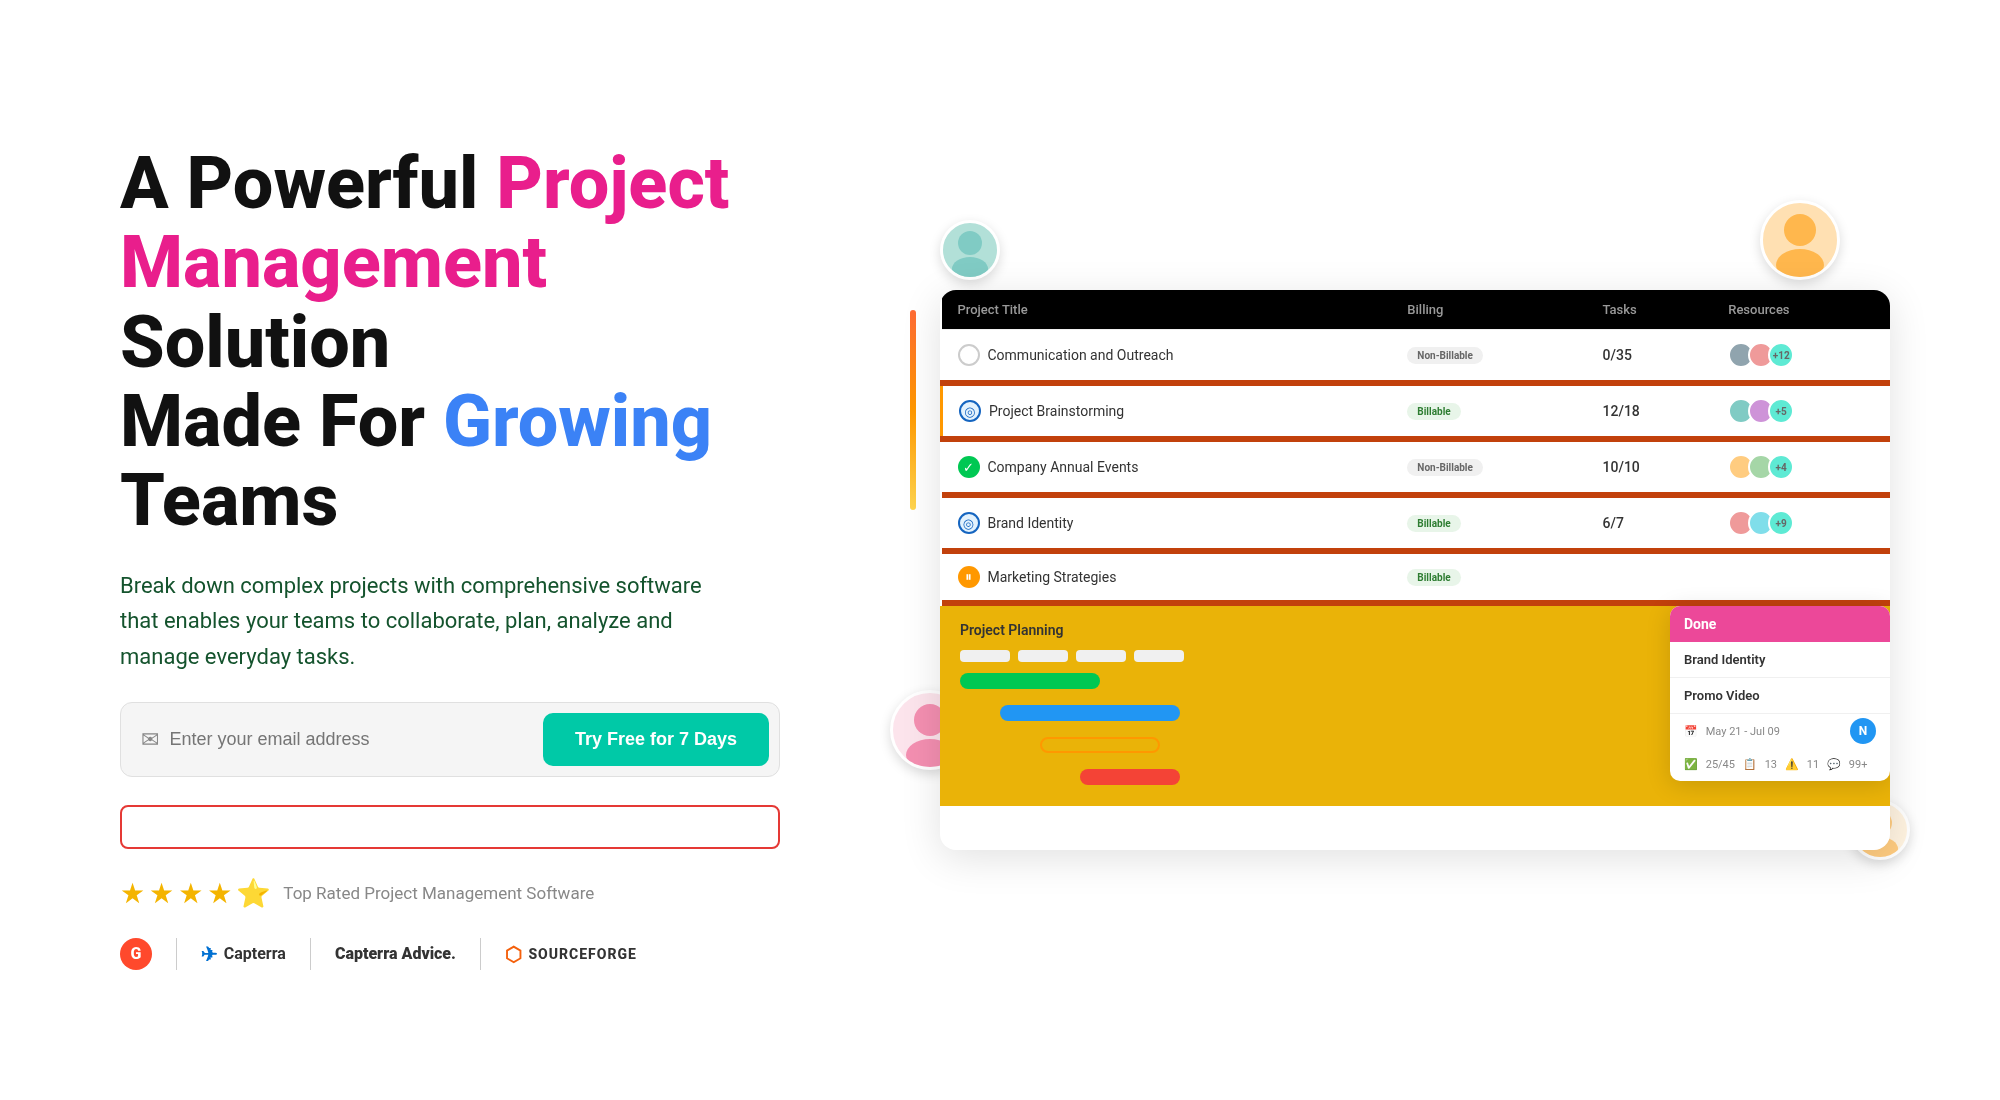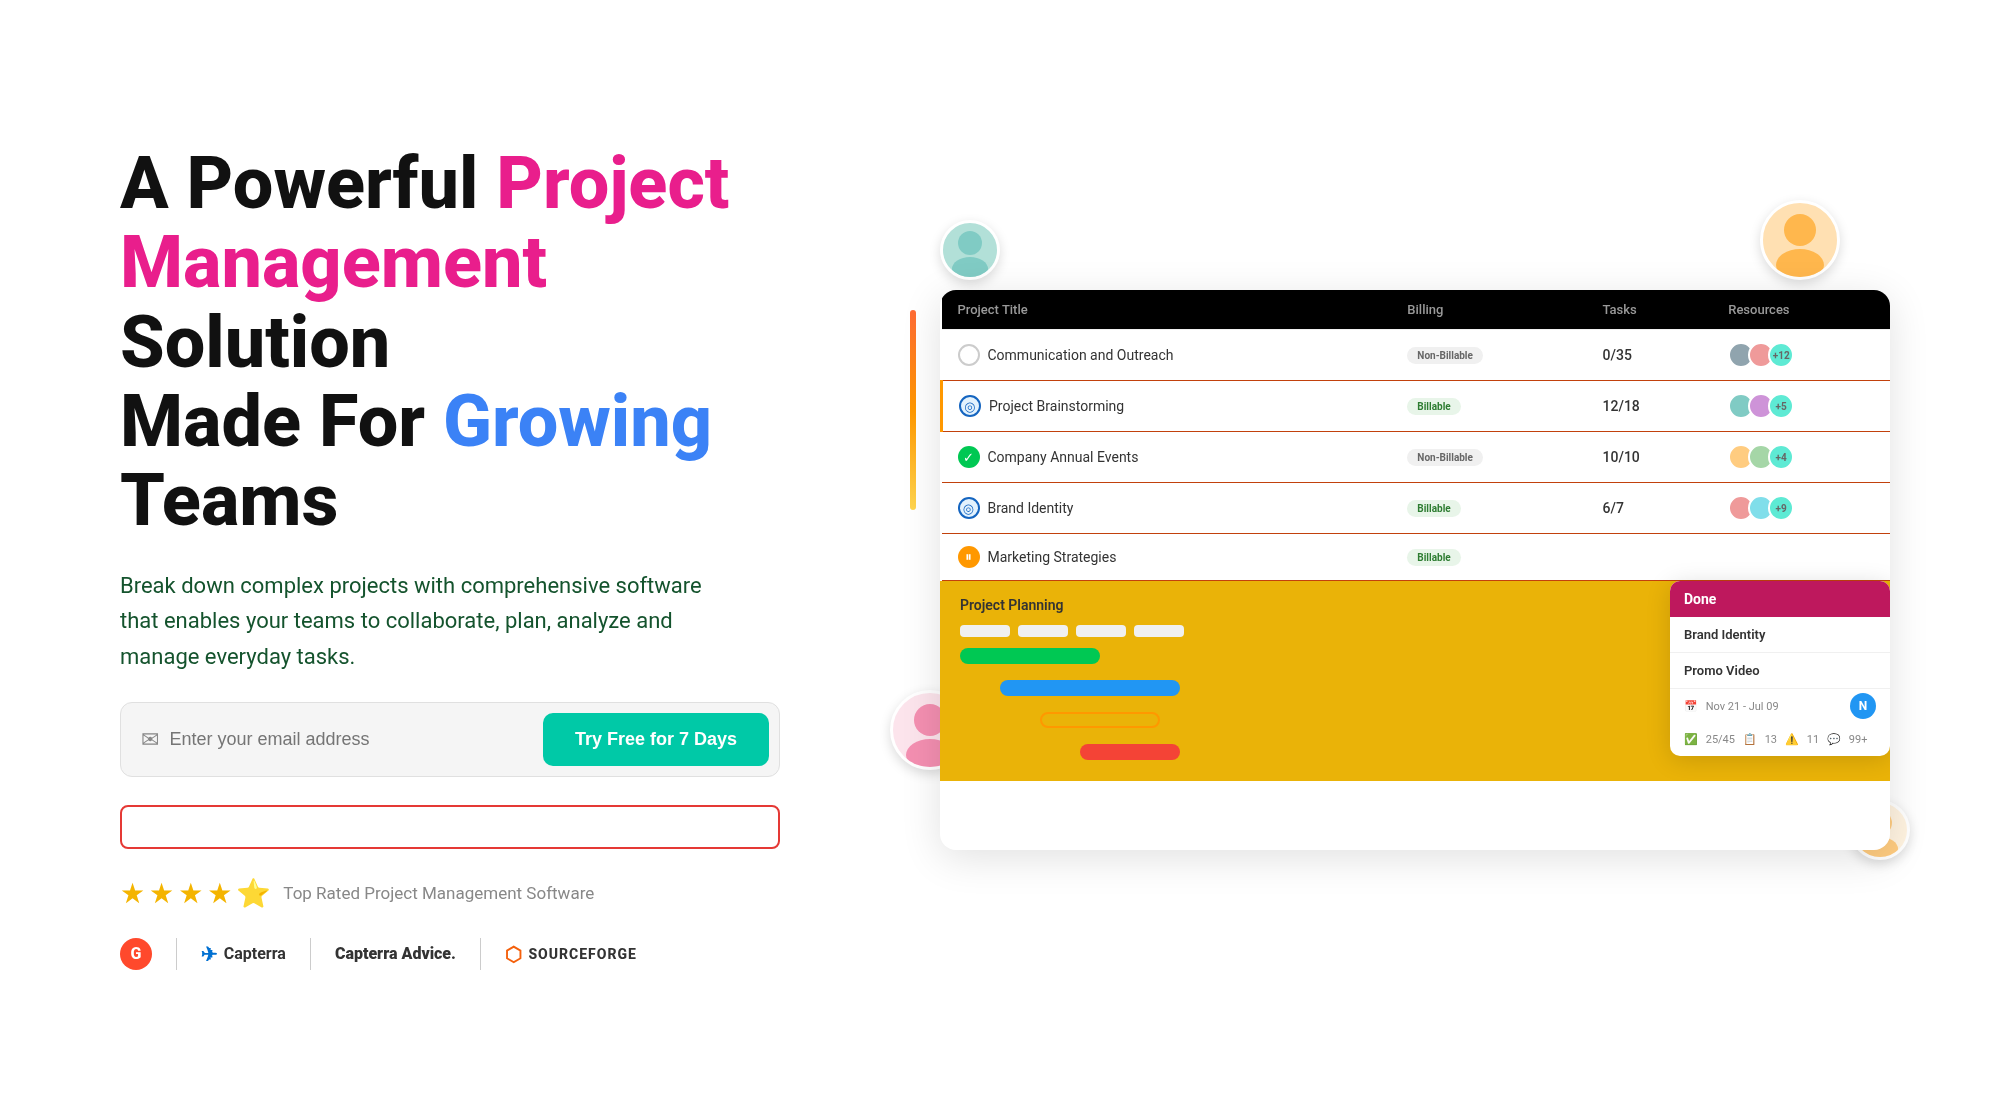--- a/index.html
+++ b/index.html
@@ -162,21 +162,21 @@
       font-weight: 500;
       padding: 12px 16px;
       text-align: left;
       border-bottom: 1px solid #f0f0f0;
       background: #000000;
     }
     .proj-table tbody tr td {
       padding: 12px 16px;
       font-size: 14px;
       color: #333;
-      border-bottom: 1px solid #c2410c;
+      border-bottom: 6px solid #c2410c;
       vertical-align: middle;
     }
     .badge {
       display: inline-block;
       padding: 3px 10px;
       border-radius: 12px;
       font-size: 10px;
       font-weight: 700;
     }
     .badge-non { background: #f0f0f0; color: #666; }
@@ -270,21 +270,21 @@
       position: absolute;
       right: 0;
       top: 0;
       width: 220px;
       background: #fff;
       border-radius: 10px;
       box-shadow: 0 4px 24px rgba(0,0,0,0.15);
       overflow: hidden;
     }
     .popup-header {
-      background: #be185d;
+      background: #ec4899;
       color: #fff;
       font-size: 14px;
       font-weight: 700;
       padding: 10px 14px;
     }
     .popup-item {
       padding: 10px 14px;
       border-bottom: 1px solid #f0f0f0;
       font-size: 13px;
       font-weight: 600;
@@ -578,21 +578,21 @@
             </div>
           </div>
         </div>
 
         <div class="popup-card">
           <div class="popup-header">Done</div>
           <div class="popup-item">Brand Identity</div>
           <div class="popup-item">Promo Video</div>
           <div class="popup-meta">
             <span>📅</span>
-            <span>Nov 21 - Jul 09</span>
+            <span>May 21 - Jul 09</span>
             <div style="width:26px;height:26px;border-radius:50%;background:#2196f3;display:inline-flex;align-items:center;justify-content:center;color:#fff;font-size:12px;font-weight:700;margin-left:auto;">N</div>
           </div>
           <div class="popup-stats">
             <span>✅</span>
             <span>25/45</span>
             <span>📋</span>
             <span>13</span>
             <span>⚠️</span>
             <span>11</span>
             <span>💬</span>

